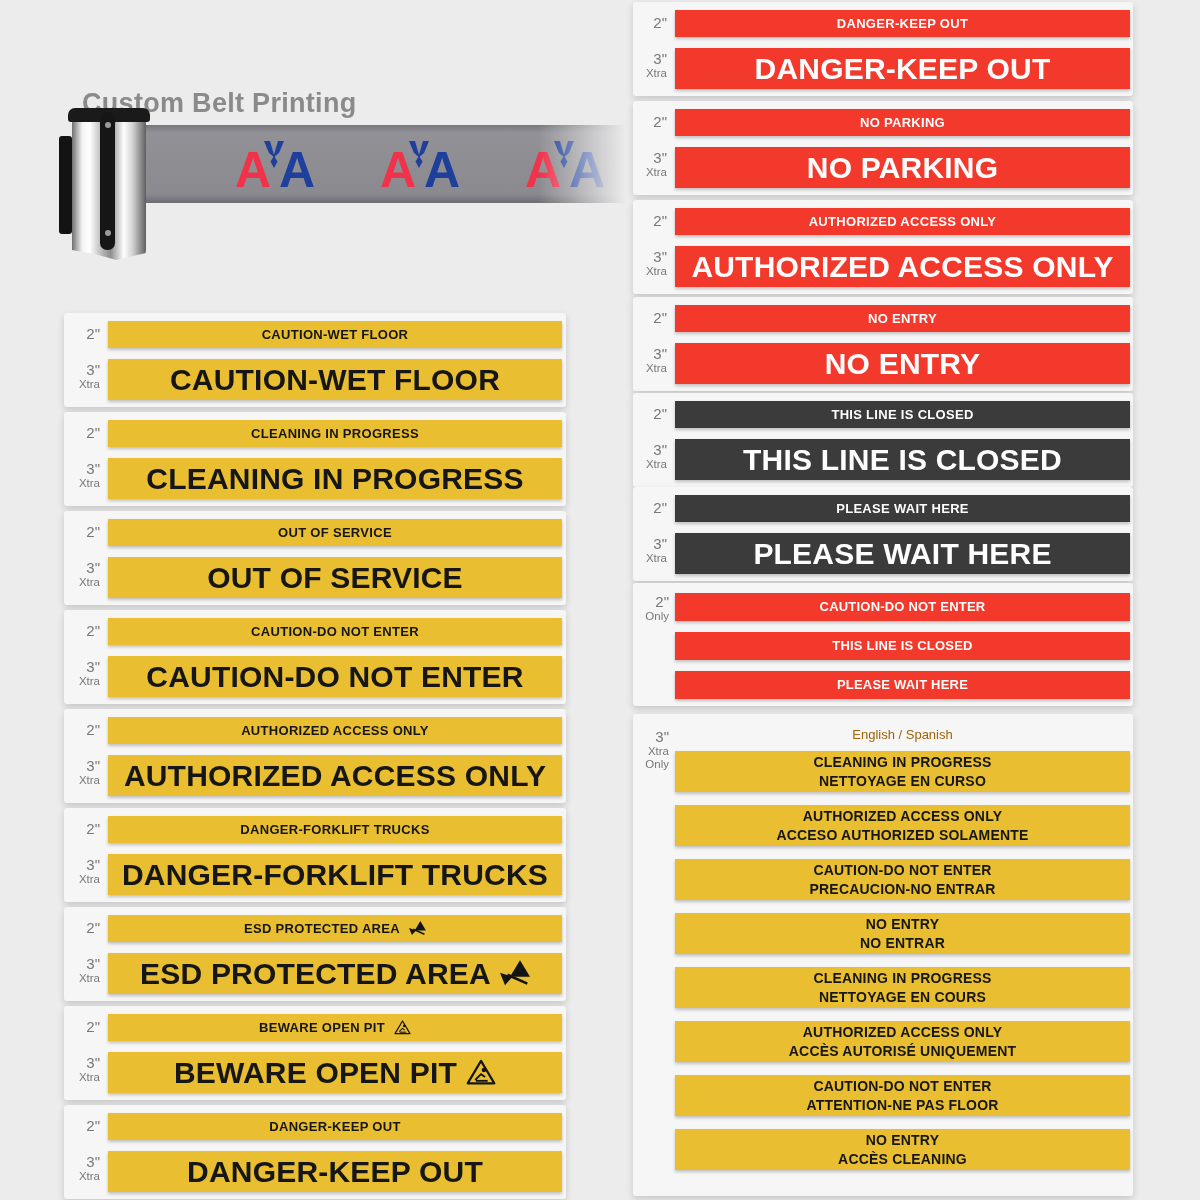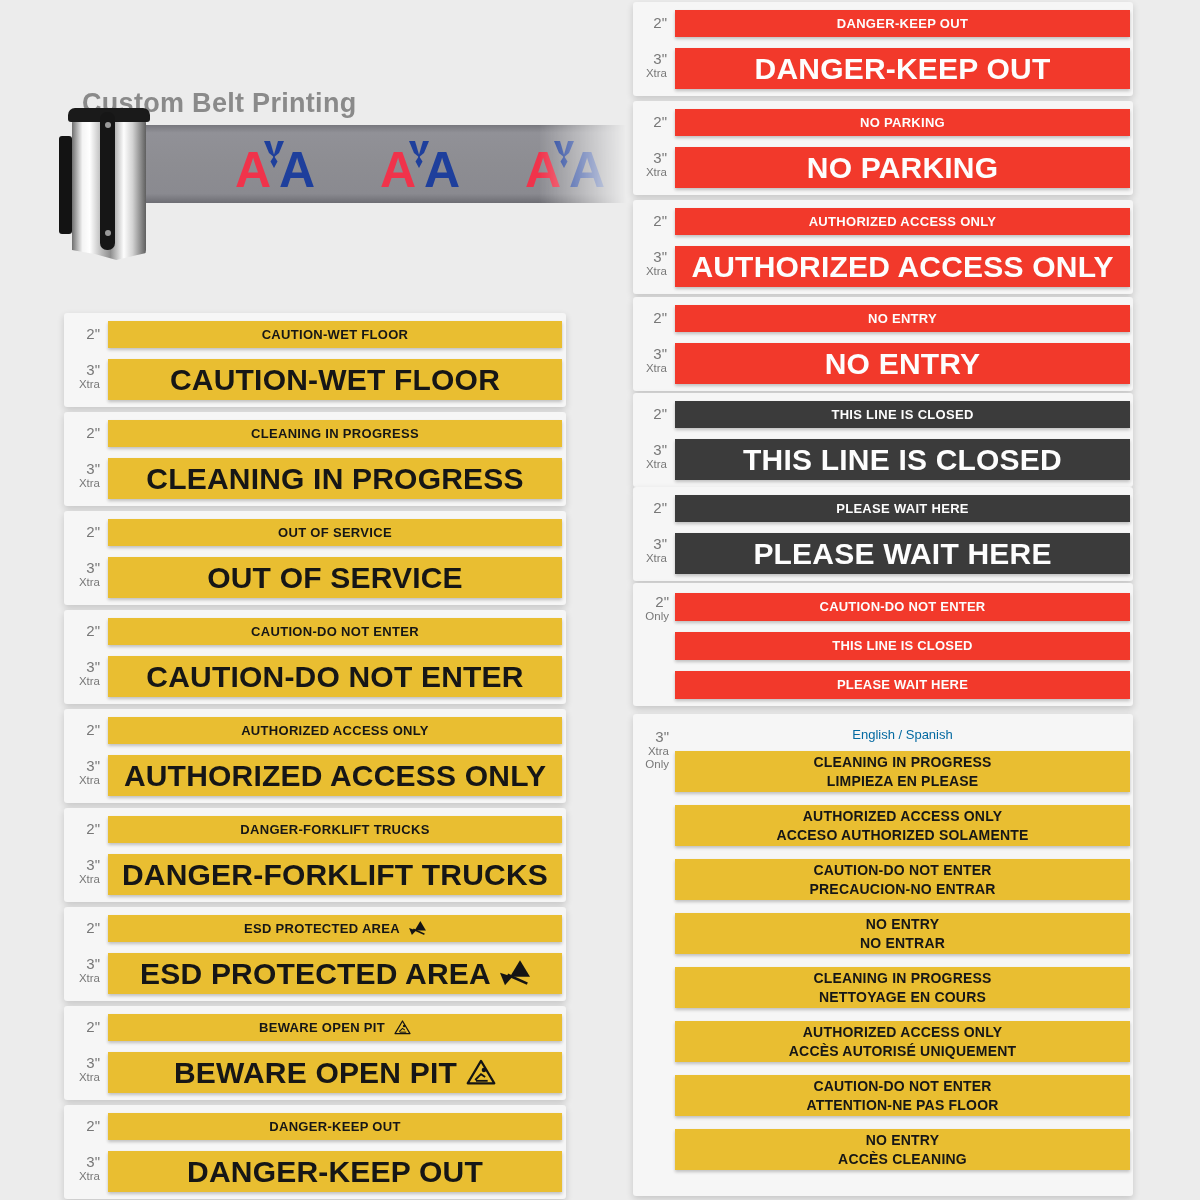--- a/index.html
+++ b/index.html
@@ -49,21 +49,21 @@
   .belt .t3 { font-size:30px; font-weight:800; letter-spacing:.2px; white-space:nowrap; }
   .belt-2 { height:27px; }
   .belt-3 { height:41px; }
 
   
   .flow-belt { position:relative; display:flex; flex-direction:column; align-items:center; justify-content:center;
       box-shadow:0 2px 3px rgba(0,0,0,.22); }
   .flow-belt.yellow { background:#e9be31; color:#161616; }
   .flow-belt.red { background:#f2392b; color:#fdfdfd; }
   .flow-belt .line { font-size:14px; font-weight:700; letter-spacing:.2px; line-height:1.32; text-align:center; }
-  .lang-header { color:#0369a1; font-size:13px; font-weight:500; text-align:center; height:18px; line-height:18px; }
+  .lang-header { color:#a16207; font-size:13px; font-weight:500; text-align:center; height:18px; line-height:18px; }
 
   .icon-svg { flex:0 0 auto; }
 </style>
 </head>
 <body>
 
 <div class="canvas">
 
   <div id="heading-custom" class="heading">Custom Belt Printing</div>
 
@@ -374,21 +374,21 @@
       <div class="card" style="left: 633px; top: 714px; width: 500px; height: 482px;">
         <div class="size-label" style="left: 0px; top: 14px; width: 36px;">
           <span class="big">3"</span>
           <span class="small">Xtra</span>
           <span class="small">Only</span>
         </div>
         <div style="position: absolute; left: 42px; top: 12px; width: 455px;">
           <div class="lang-header" style="margin-top: 0px; margin-bottom: 7px;">English / Spanish</div>
           <div class="flow-belt yellow" style="height: 41px; margin-bottom: 13px;">
             <span class="line">CLEANING IN PROGRESS</span>
-            <span class="line">LIMPIEZA EN PLEASE</span>
+            <span class="line">NETTOYAGE EN CURSO</span>
           </div>
           <div class="flow-belt yellow" style="height: 41px; margin-bottom: 13px;">
             <span class="line">AUTHORIZED ACCESS ONLY</span>
             <span class="line">ACCESO AUTHORIZED SOLAMENTE</span>
           </div>
           <div class="flow-belt yellow" style="height: 41px; margin-bottom: 13px;">
             <span class="line">CAUTION-DO NOT ENTER</span>
             <span class="line">PRECAUCION-NO ENTRAR</span>
           </div>
           <div class="flow-belt yellow" style="height: 41px; margin-bottom: 13px;">

